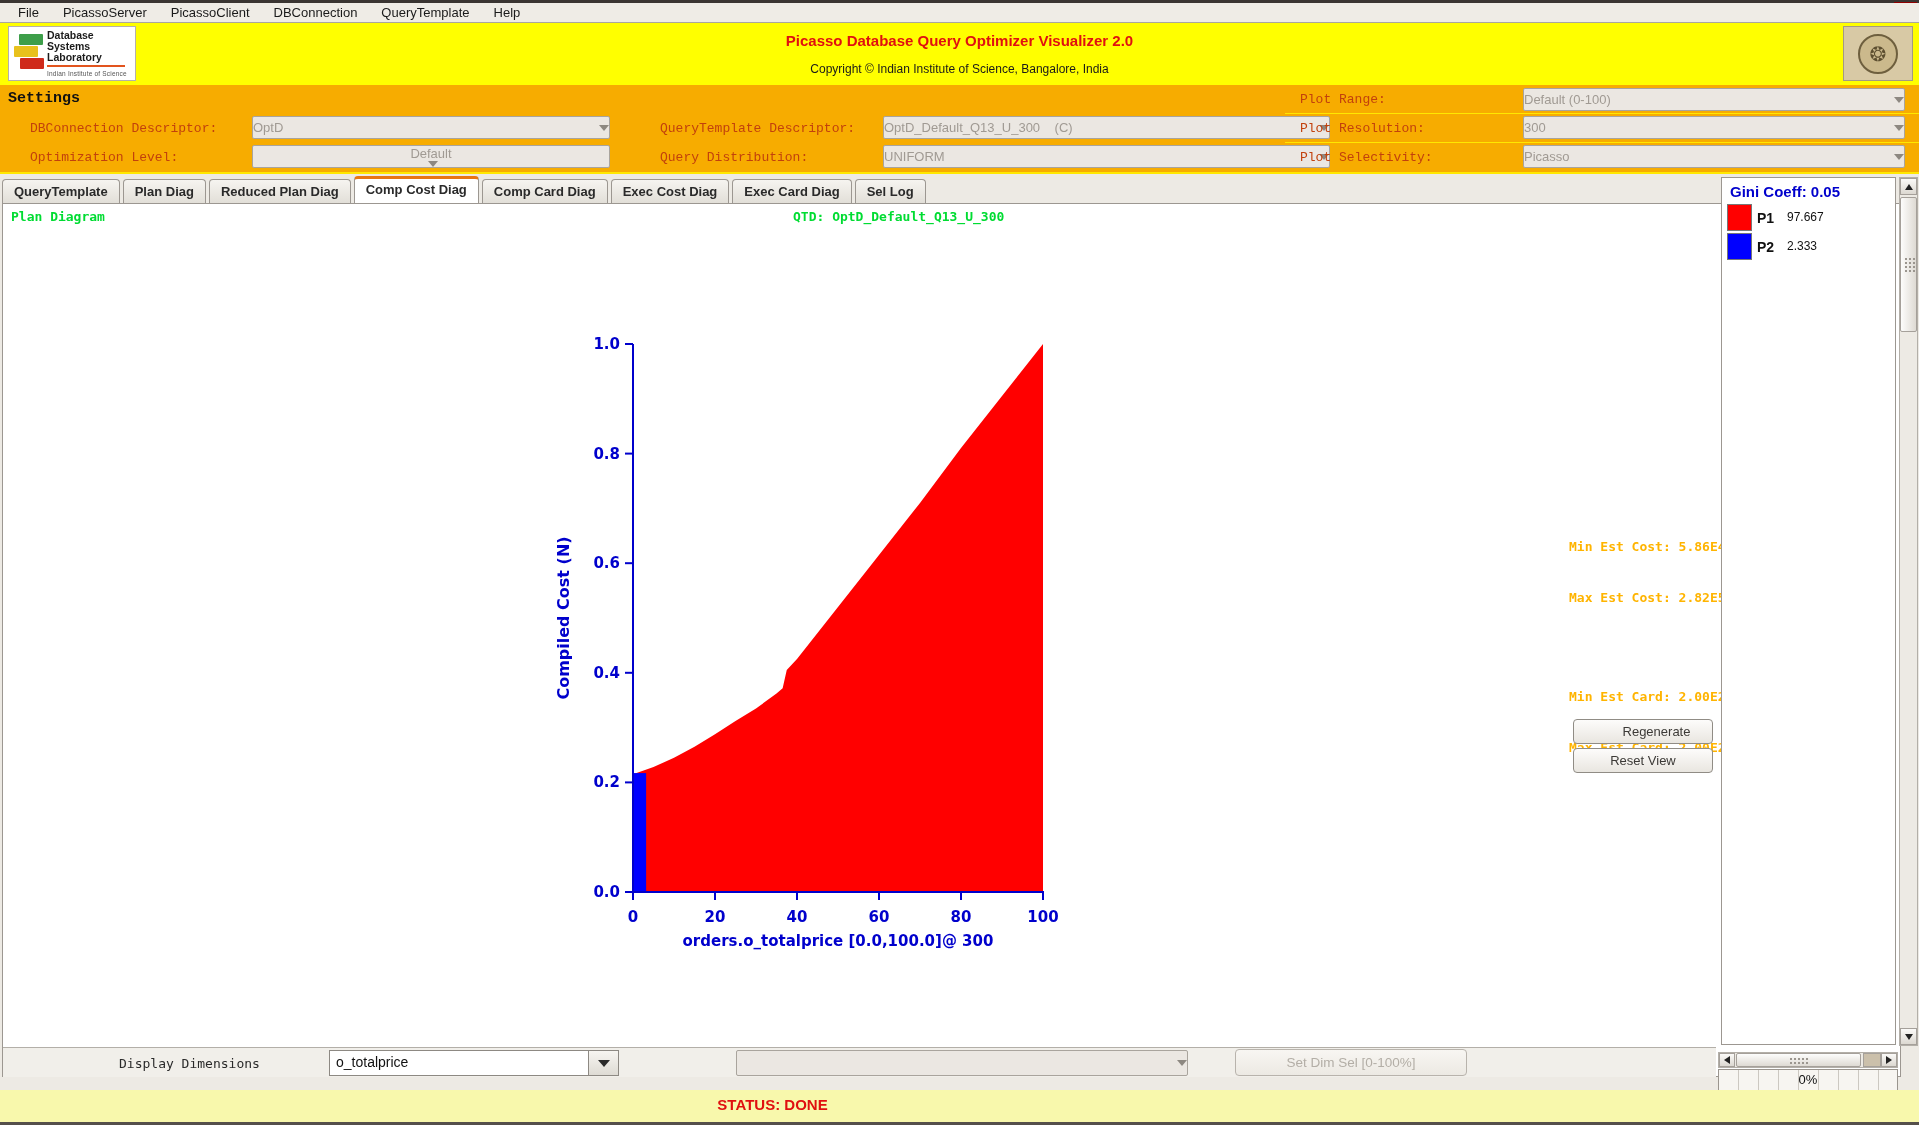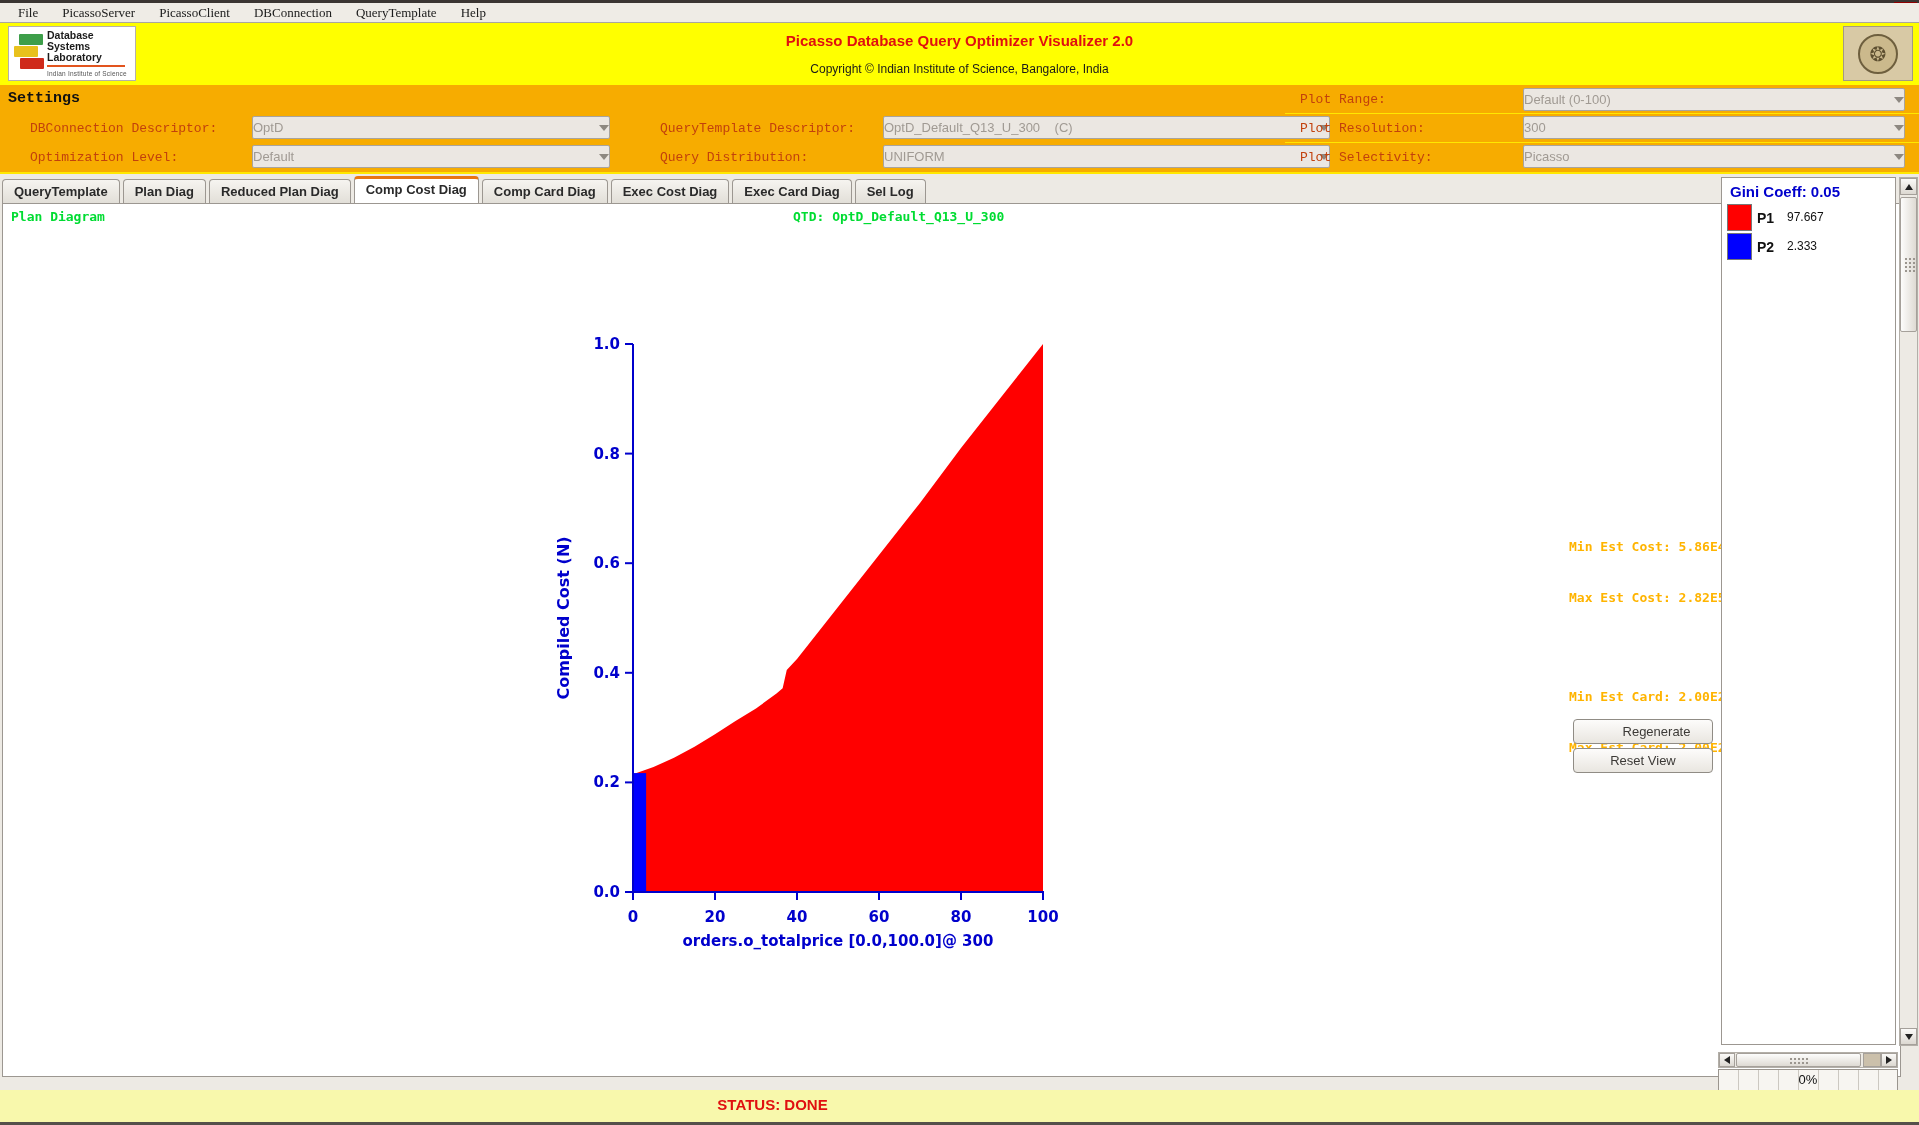--- a/index.html
+++ b/index.html
@@ -5,21 +5,21 @@
   * { margin:0; padding:0; box-sizing:border-box; }
   html,body { width:1919px; height:1125px; }
   body { position:relative; background:#EDEAE4; font-family:"Liberation Sans",sans-serif; overflow:hidden; }
   .abs { position:absolute; }
 
   
   .win-top { left:0; top:0; width:1919px; height:3px; background:#3a3532; }
   .win-close { left:1894px; top:2px; width:23px; height:18px; background:#e60000; border:1px solid #8f0000; }
   .menubar { left:0; top:3px; width:1919px; height:20px; background:#EFECE6; border-bottom:1px solid #aaa69f;
              display:flex; align-items:center; padding-left:8px; gap:4px; font-size:13px; color:#1a1a1a; }
-  .menu-item { padding:1px 10px; cursor:default;font-family:Liberation Serif, serif; }
+  .menu-item { padding:1px 10px; cursor:default; }
 
   
   .header { left:0; top:23px; width:1919px; height:62px; background:#FFFF00; }
   .logo-box { left:8px; top:26px; width:128px; height:55px; background:#ffffff; border:1px solid #b5b1aa; display:flex; }
   .bricks { width:38px; position:relative; }
   .brick { position:absolute; height:11px; border-radius:1px; }
   .logo-text { padding-top:3px; line-height:11px; font-size:10.5px; font-weight:bold; color:#1a1a1a; }
   .logo-sub { font-size:6.5px; font-weight:normal; color:#555; letter-spacing:.2px; }
   .logo-rule { width:78px; height:2px; background:#e2541e; margin:2px 0 1px 0; }
   .app-title { left:0; top:32px; width:1919px; text-align:center; font-size:15px; font-weight:bold; color:#e01010; }
@@ -153,21 +153,21 @@
   <span class="combo-val">OptD_Default_Q13_U_300    (C)</span>
     <span class="arr"></span>
 </div>
 <div class="abs set-label" style="left:1300px;top:121px;width:217px;">Plot Resolution:</div>
 <div class="abs combo" style="left:1523px;top:116px;width:382px;height:23px;">
   <span class="combo-val">300</span>
     <span class="arr"></span>
 </div>
 
 <div class="abs set-label" style="left:30px;top:150px;width:217px;">Optimization Level:</div>
-<div class="abs combo" style="left:252px;top:145px;width:358px;height:23px;">
+<div class="abs combo" style="left:252px;top:145px;width:358px;height:23px;flex-direction:column;">
   <span class="combo-val">Default</span>
     <span class="arr"></span>
 </div>
 <div class="abs set-label" style="left:660px;top:150px;width:218px;">Query Distribution:</div>
 <div class="abs combo" style="left:883px;top:145px;width:447px;height:23px;">
   <span class="combo-val">UNIFORM</span>
     <span class="arr"></span>
 </div>
 <div class="abs set-label" style="left:1300px;top:150px;width:217px;">Plot Selectivity:</div>
 <div class="abs combo" style="left:1523px;top:145px;width:382px;height:23px;">
@@ -228,20 +228,32 @@
     <div>Min Est Cost: 5.86E4</div>
     <div>Max Est Cost: 2.82E5</div>
     <div class="gap"></div>
     <div>Min Est Card: 2.00E2</div>
     <div>Max Est Card: 2.00E2</div>
   </div>
 
   <div class="btn" style="top:515px;padding-left:27px;">Regenerate Diagram</div>
   <div class="btn" style="top:544px;">Reset View</div>
 
+  <div class="bottom-strip">
+    <div class="dd-label">Display Dimensions</div>
+    <div class="combo-white">o_totalprice</div>
+    <div class="combo-arrow-btn">
+        <span class="arr"></span>
+      </div>
+    <div class="combo combo2">
+      <span class="combo-val"></span>
+        <span class="arr"></span>
+    </div>
+    <div class="btn-dis">Set Dim Sel [0-100%]</div>
+  </div>
 </div>
 
 <div class="abs legend">
   <div class="gini">Gini Coeff: 0.05</div>
   <div class="lg-row" style="top:26px;width:165px;">
     <span class="swatch" id="sw0" style="background: rgb(255, 0, 0);"></span>
     <span class="lg-name">P1</span>
     <span class="lg-val">97.667</span>
   </div>
   <div class="lg-row" style="top:55px;width:165px;">

